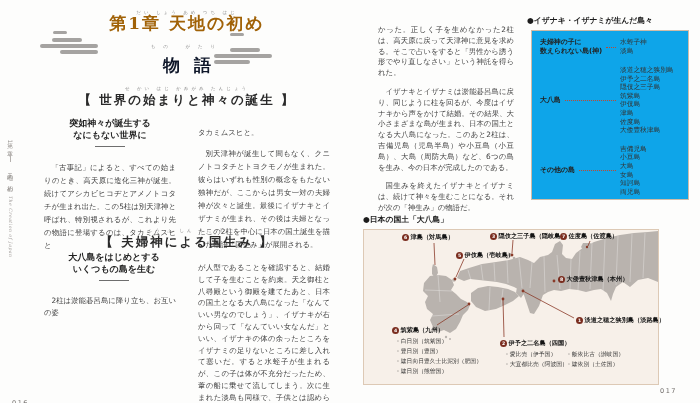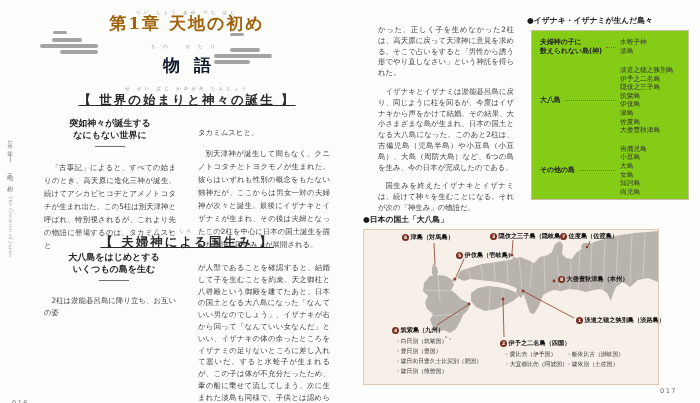--- a/index.html
+++ b/index.html
@@ -14,34 +14,34 @@
   .spine-en{font-size:4.6px;font-style:italic;letter-spacing:.5px;color:#a39f9c;
             font-family:"DejaVu Serif","Liberation Serif",serif;margin-top:6px;}
   .header-wrap{position:absolute;left:36px;top:0;width:302px;text-align:center;}
   .ruby-line{font-size:4.5px;color:#8a8a8a;letter-spacing:3px;line-height:6px;}
   .chapter-line{font-size:17px;letter-spacing:2px;color:#a16207;font-weight:600;line-height:15px;}
   .big-title{font-size:17px;font-weight:bold;letter-spacing:14px;padding-left:14px;
              color:#0f172a;line-height:30px;}
   .cloud{position:absolute;}
   .cloud i{display:block;background:#a5a3a1;height:3.5px;border-radius:2px;margin-bottom:2.6px;}
   .dash{position:absolute;height:3px;background:#a5a3a1;border-radius:1.5px;}
-  .sec-head{font-size:12.5px;letter-spacing:2px;color:#2a2a2a;line-height:15px;font-weight:600;text-decoration:underline;}
+  .sec-head{font-size:12.5px;letter-spacing:2px;color:#2a2a2a;line-height:15px;font-weight:600;}
   .body-col{position:absolute;width:148px;font-size:7.4px;text-align:justify;color:#3d3d3d;}
   .body-col p{margin:8px;}
   p.indent{text-indent:1em;}
   .lh13 p{line-height:13px;}
   .lh12 p{line-height:11.8px;}
   .lh11 p{line-height:10.8px;}
   .subhead{font-weight:bold;font-size:9px;line-height:11.5px;text-align:center;color:#1f1f1f;}
   .divider{width:30px;height:1px;background:#6e6e6e;margin:5px auto 0 auto;}
   .pagenum{position:absolute;font-size:6.5px;letter-spacing:1.5px;color:#6f6b68;}
   
   .tbl-title{position:absolute;left:527px;top:15px;font-size:7.8px;font-weight:bold;color:#1c1c1c;}
   .tbl{position:absolute;left:531px;top:30px;width:158px;height:170px;box-sizing:border-box;
-       border:1px solid #cfbca8;padding:7px 8px 4px 8px;background:#84cc16;}
+       border:1px solid #cfbca8;padding:7px 8px 4px 8px;background:#0ea5e9;}
   .trow{display:flex;align-items:center;margin-bottom:10px;}
   .tlabel{font-size:6.9px;font-weight:bold;color:#222;line-height:9px;white-space:nowrap;}
   .tleader{flex:1;border-top:1px dotted #c2472e;margin:0 4px;height:0;min-width:8px;}
   .titems{width:60px;font-size:6.7px;line-height:8.6px;color:#333;}
   .titems div{white-space:nowrap;}
   
   .map-title{position:absolute;left:363px;top:214px;font-size:7.8px;font-weight:bold;color:#1c1c1c;}
   .mapbox{position:absolute;left:363px;top:229px;width:296px;height:156px;background:#f7f0e9;
           border:1px solid #ddc9b5;box-sizing:border-box;}
   .mapbox svg{position:absolute;left:0;top:0;}

